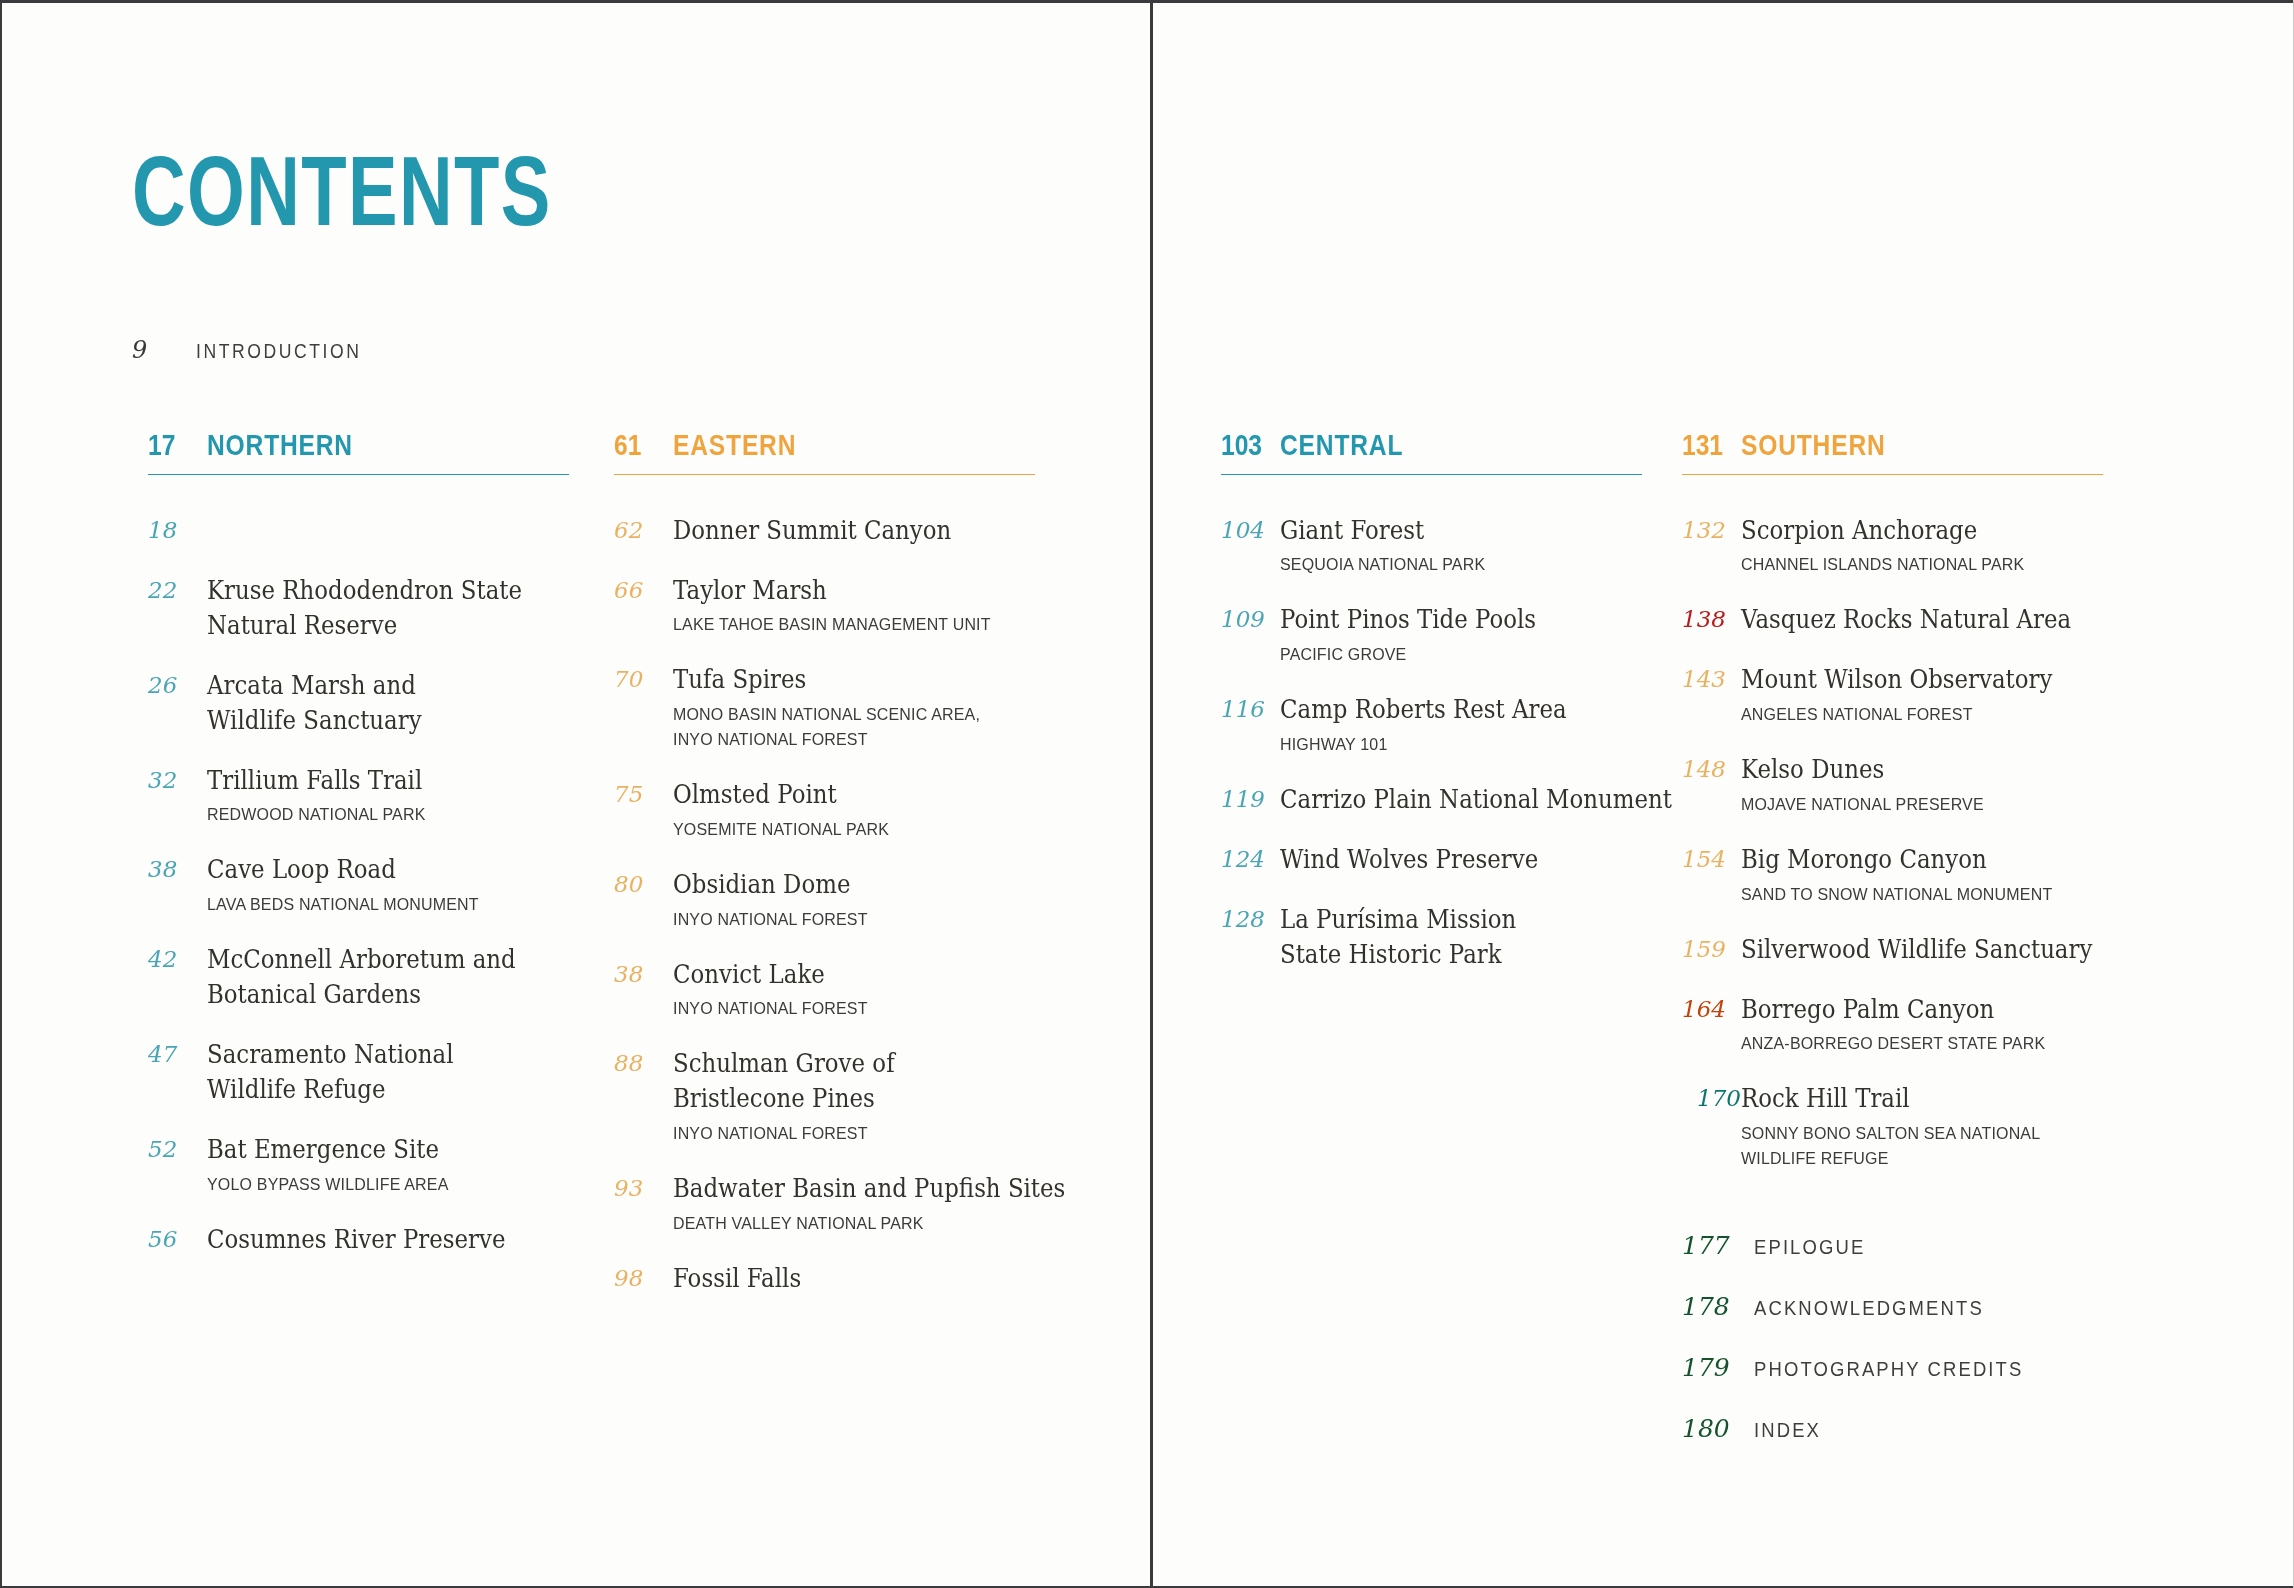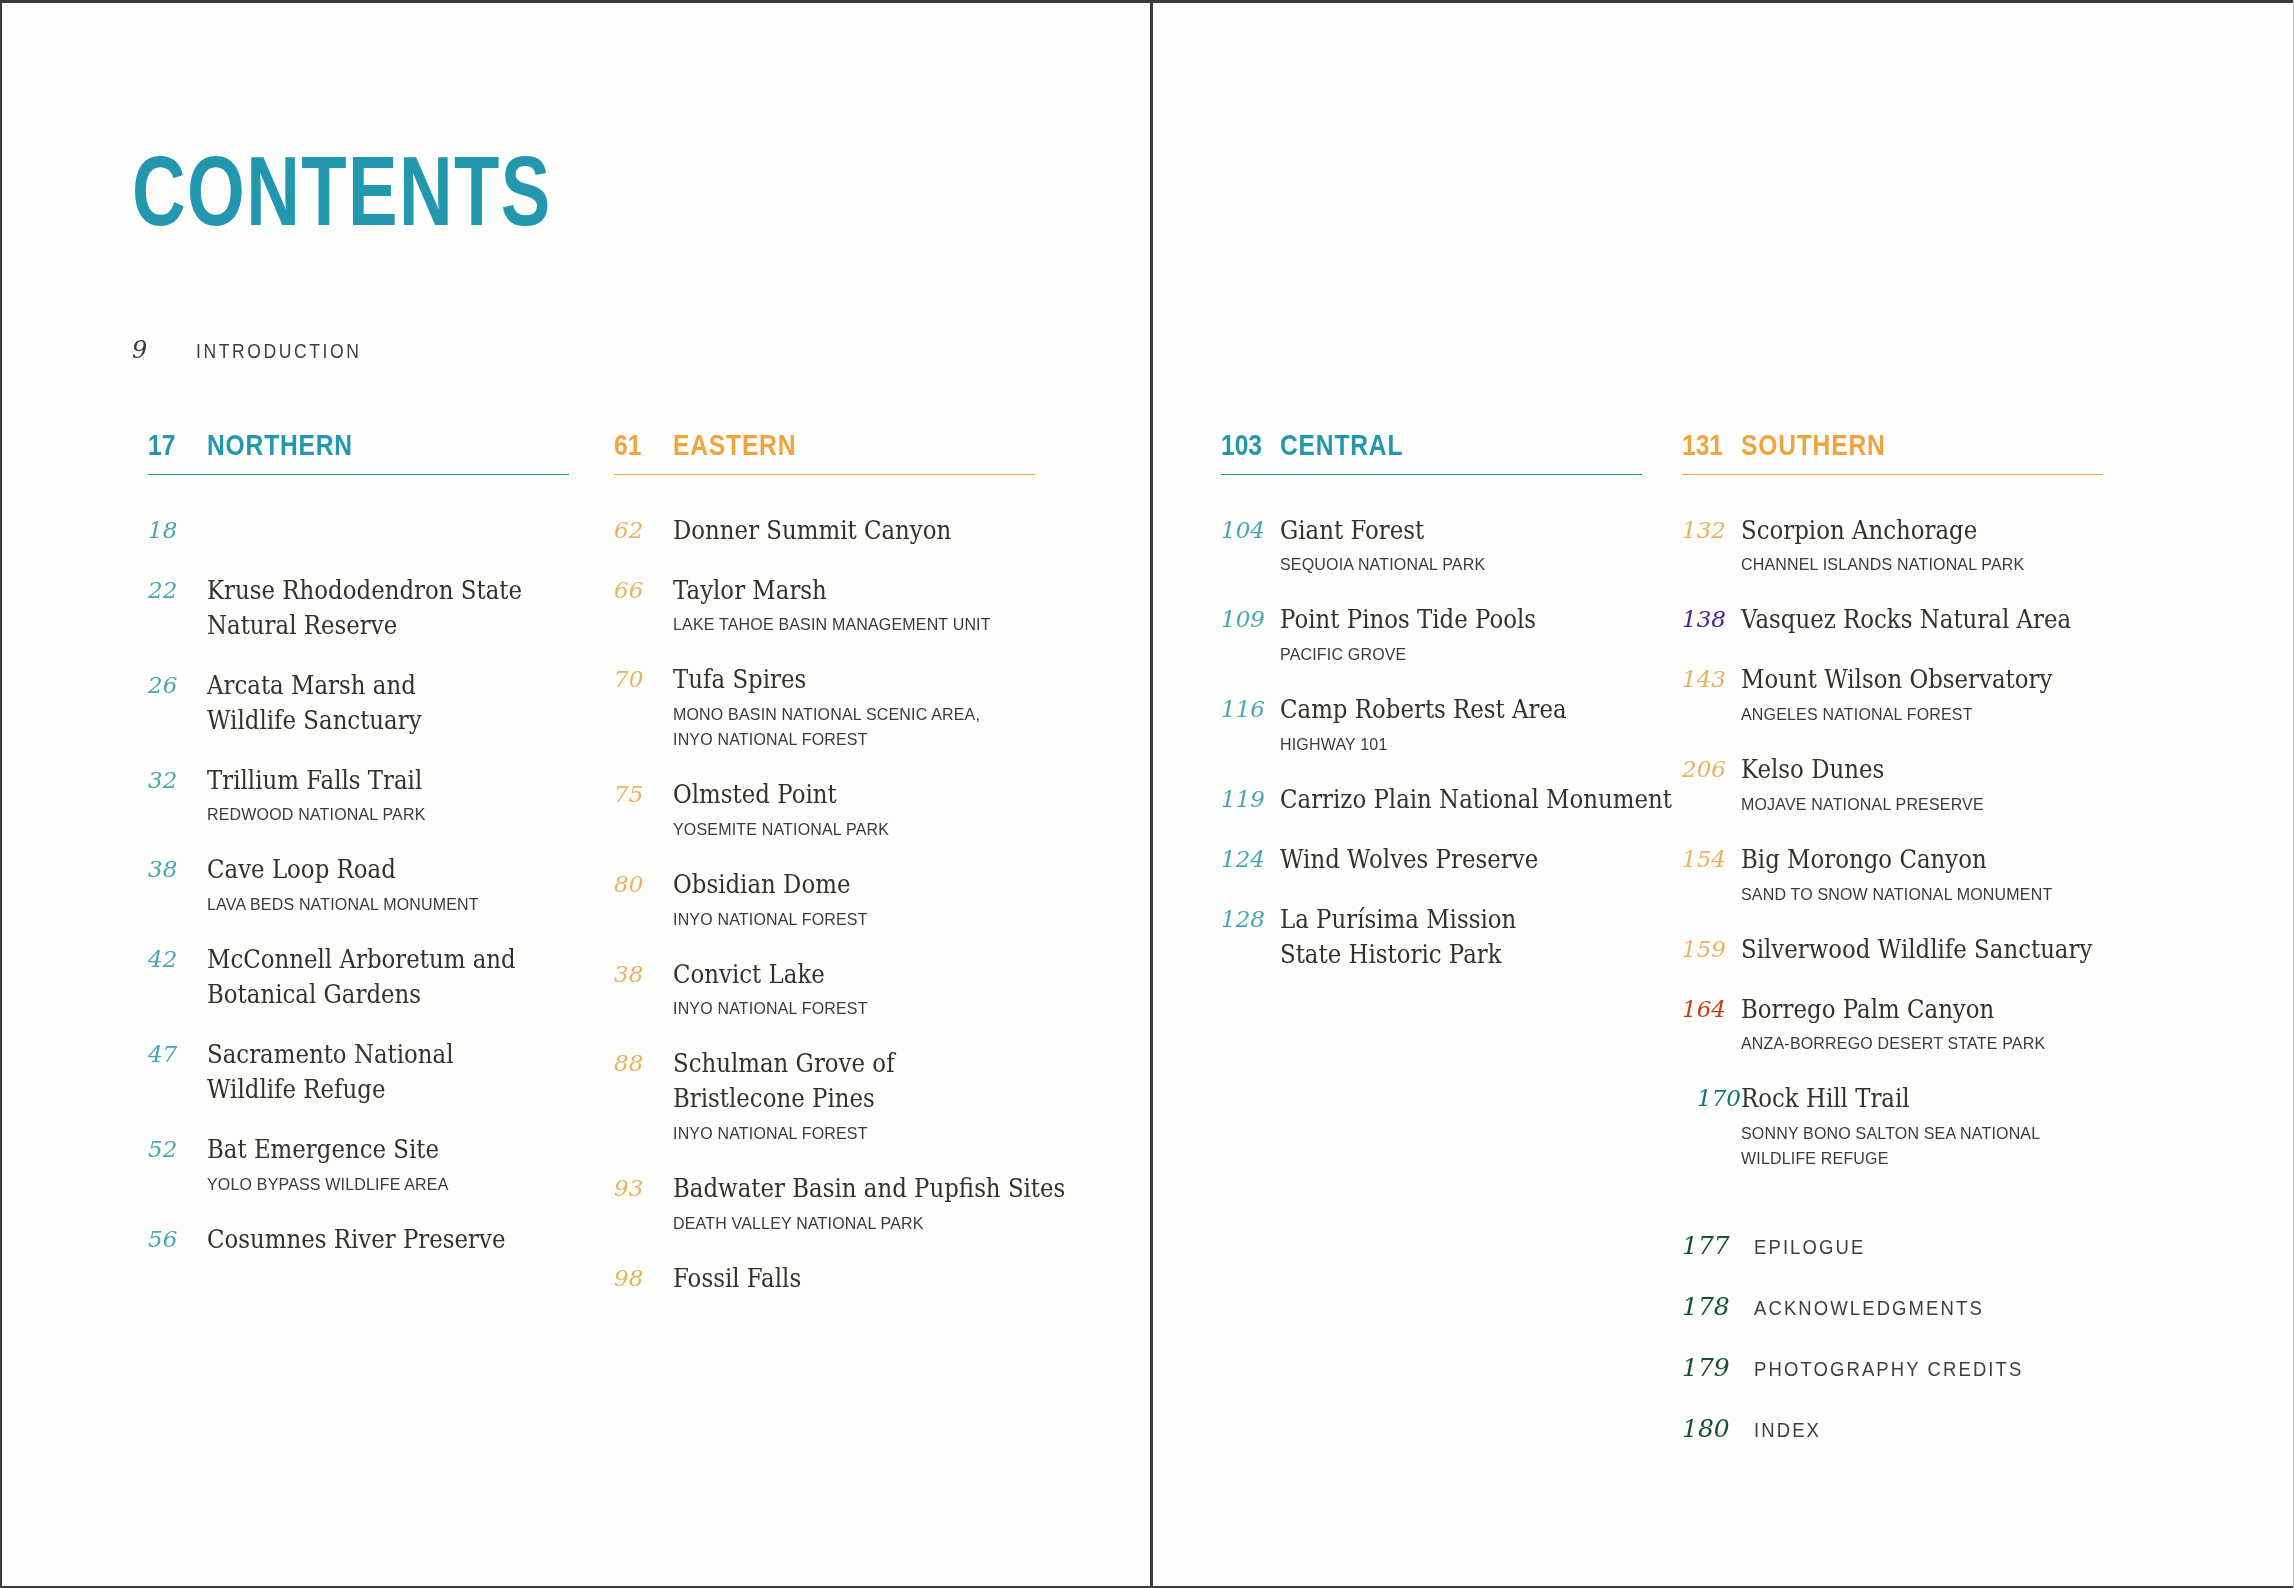--- a/index.html
+++ b/index.html
@@ -325,37 +325,37 @@
     <div class="entries">
   <div class="entry">
     <span class="entry-num" style="color: rgb(233, 178, 99);">132</span>
     <span class="entry-body">
       <span class="entry-title">Scorpion Anchorage</span>
       <span class="entry-sub">CHANNEL ISLANDS NATIONAL PARK</span>
     </span>
   </div>
 
   <div class="entry">
-    <span class="entry-num" style="color: #4c1d95;">138</span>
+    <span class="entry-num" style="color: #b91c1c;">138</span>
     <span class="entry-body">
       <span class="entry-title">Vasquez Rocks Natural Area</span>
 
     </span>
   </div>
 
   <div class="entry">
     <span class="entry-num" style="color: rgb(233, 178, 99);">143</span>
     <span class="entry-body">
       <span class="entry-title">Mount Wilson Observatory</span>
       <span class="entry-sub">ANGELES NATIONAL FOREST</span>
     </span>
   </div>
 
   <div class="entry">
-    <span class="entry-num" style="color: rgb(233, 178, 99);">206</span>
+    <span class="entry-num" style="color: rgb(233, 178, 99);">148</span>
     <span class="entry-body">
       <span class="entry-title">Kelso Dunes</span>
       <span class="entry-sub">MOJAVE NATIONAL PRESERVE</span>
     </span>
   </div>
 
   <div class="entry">
     <span class="entry-num" style="color: rgb(233, 178, 99);">154</span>
     <span class="entry-body">
       <span class="entry-title">Big Morongo Canyon</span>

